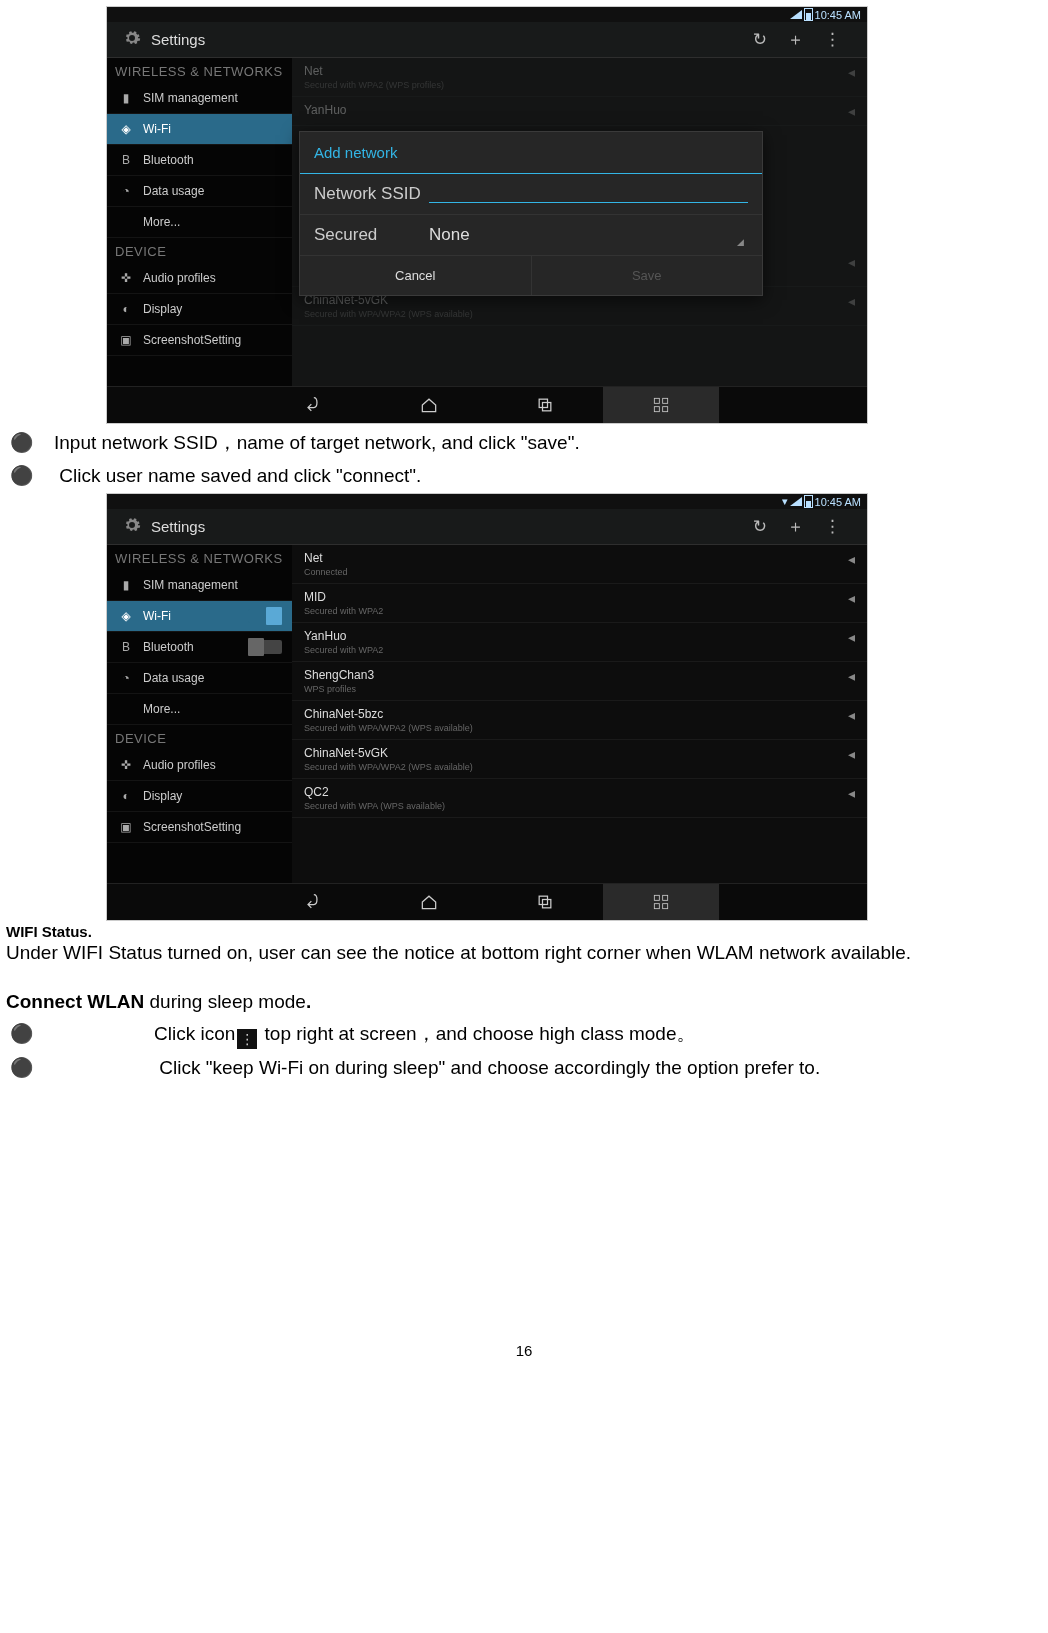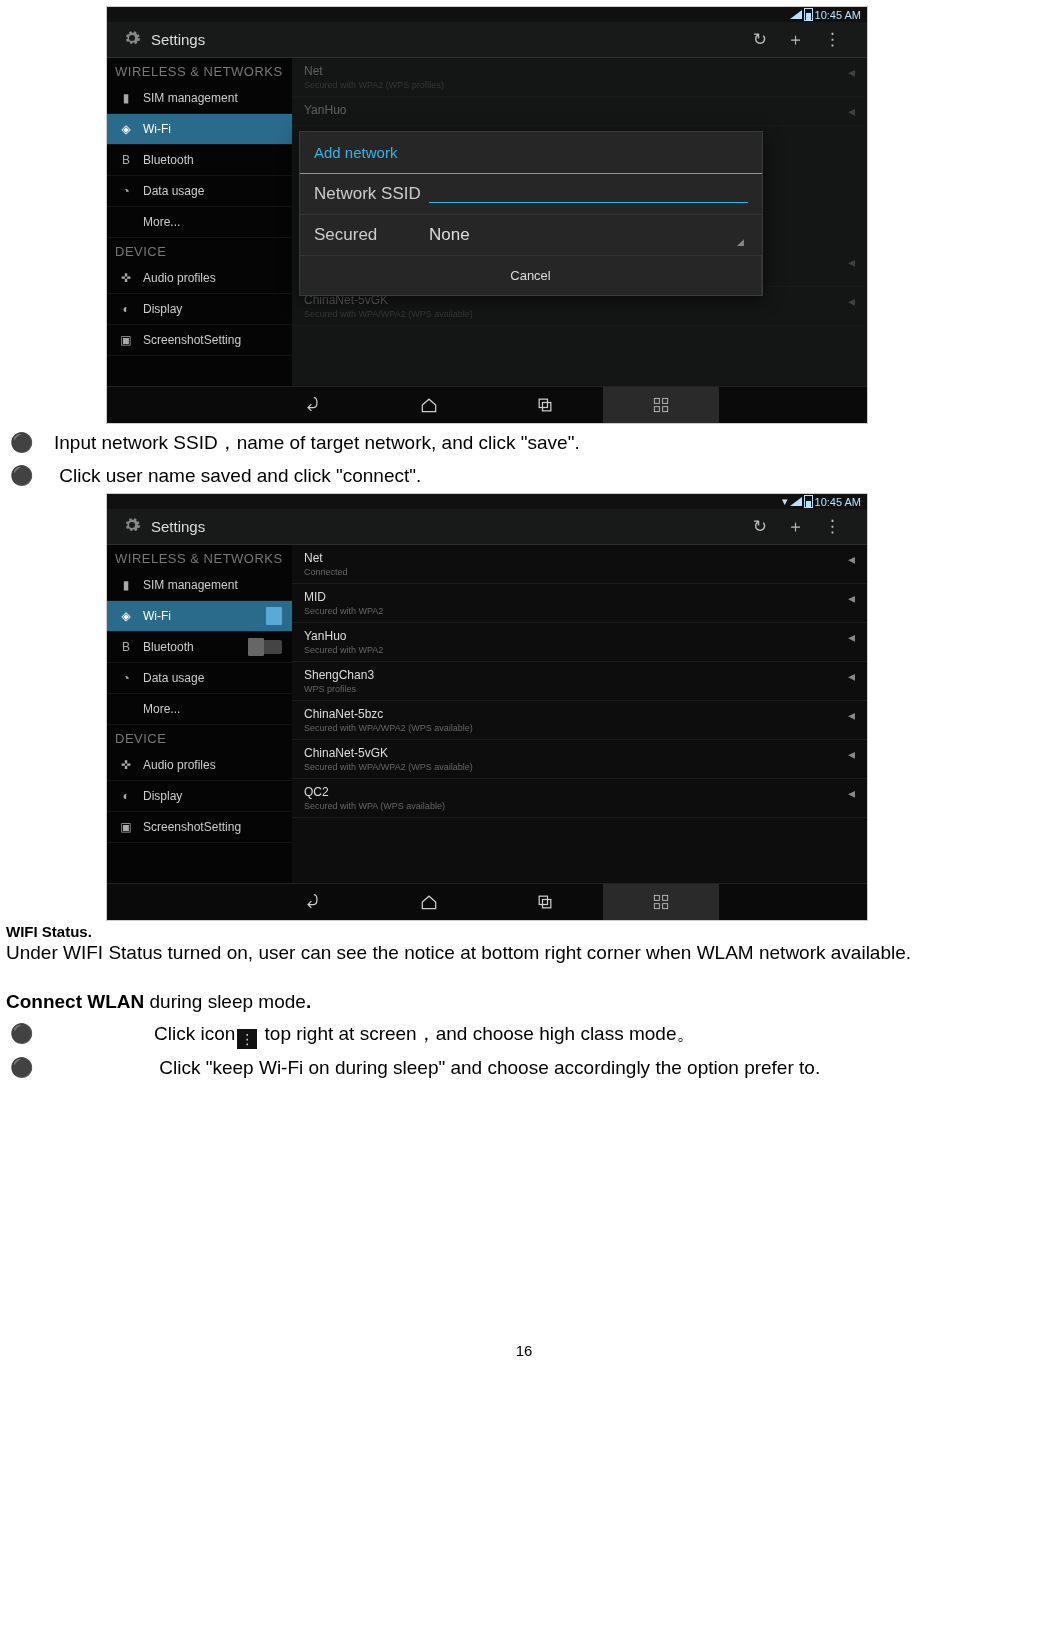--- a/index.html
+++ b/index.html
@@ -156,20 +156,21 @@
       <div class="dlgrow">
         <div class="lbl">Network SSID</div>
         <div class="inp"></div>
       </div>
       <div class="dlgrow">
         <div class="lbl">Secured</div>
         <div class="sel">None</div>
       </div>
       <div class="dlgbtns">
         <div>Cancel</div>
+        <div class="disabled">Save</div>
       </div>
     </div>
   </div>
   <div class="navbar">
     <div class="sp"></div>
     <div class="btn">
           <svg viewBox="0 0 24 24">
             <path fill="none" stroke="#ccc" stroke-width="1.5" d="M13 6c5 0 5 12 0 12H7m3-4l-4 4 4 4" transform="translate(0 -3)"></path>
           </svg>
         </div>

